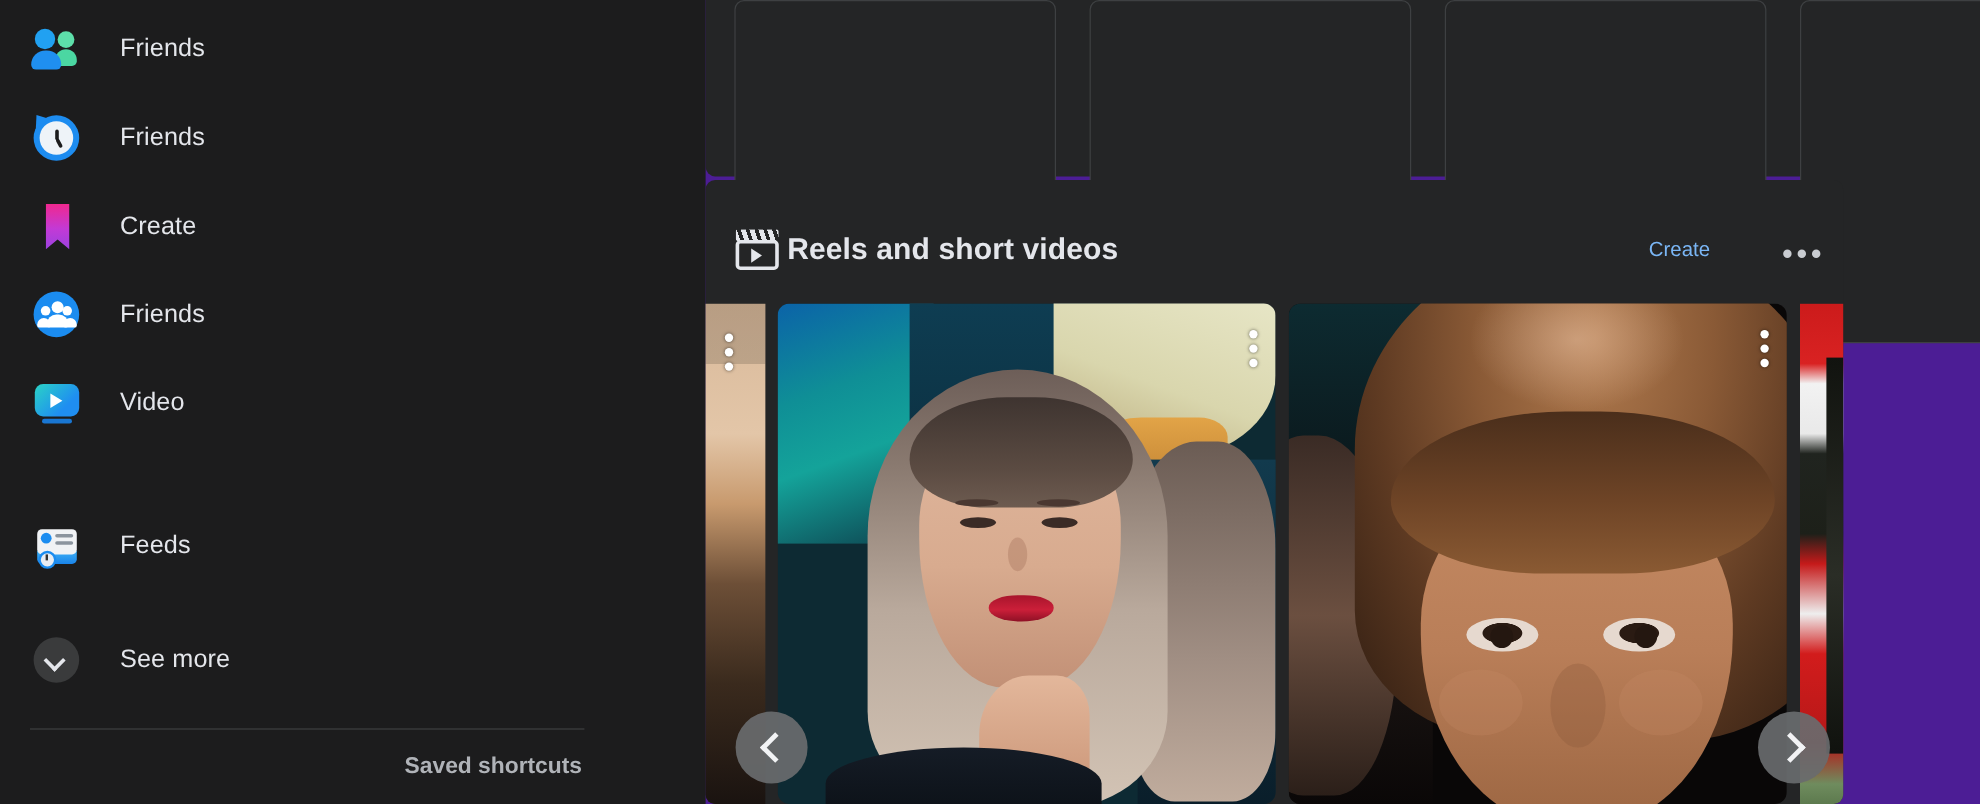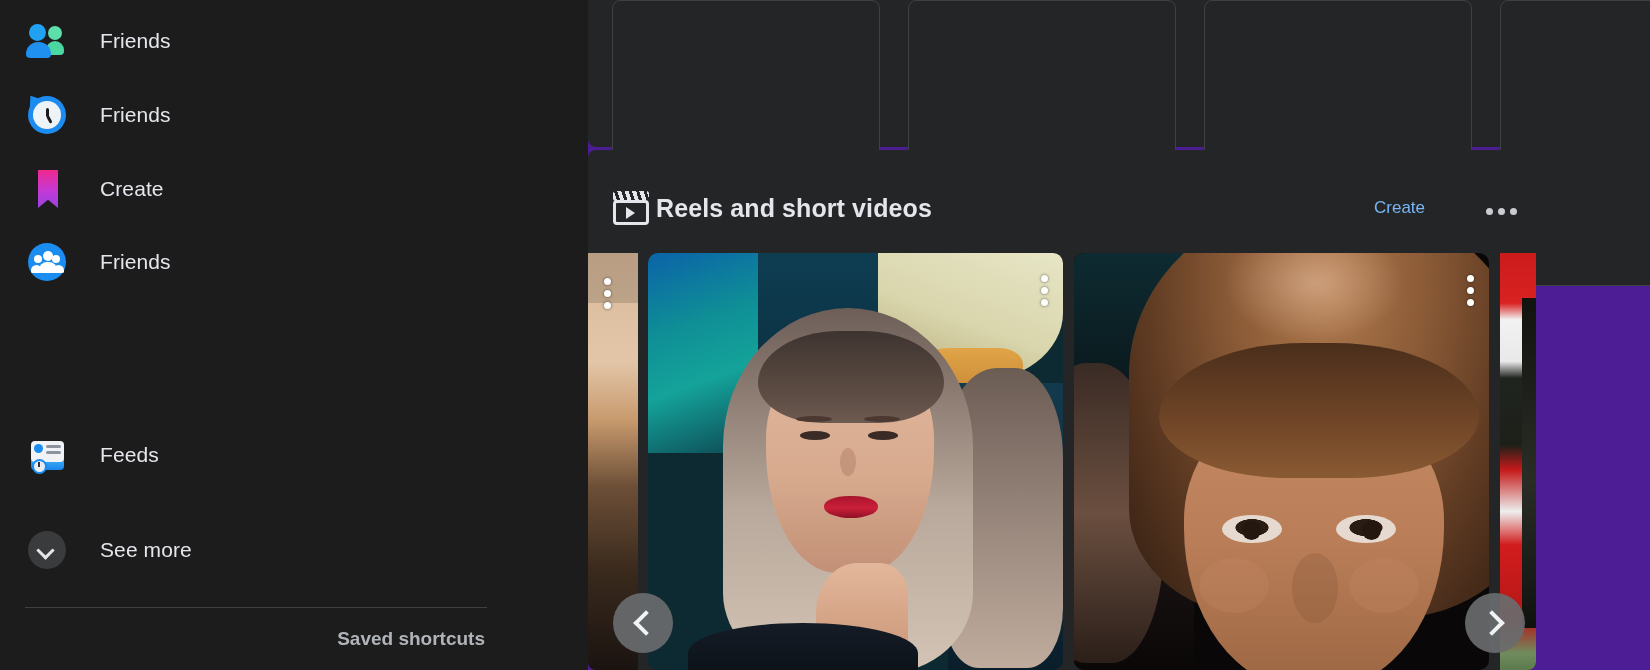--- a/index.html
+++ b/index.html
@@ -285,20 +285,28 @@
           <i class="hc h1"></i>
           <i class="hc h2"></i>
           <i class="hc h3"></i>
         <i class="bl"></i>
           <i class="br"></i>
           <i class="bd"></i>
       </span>
       <span class="nav-label">Friends</span>
     </div>
 
+    <div class="nav-item" style="top:305px">
+      <span class="nav-icon ic-video">
+        <i class="scr"></i>
+          <i class="play"></i>
+          <i class="base"></i>
+      </span>
+      <span class="nav-label">Video</span>
+    </div>
 
 
     <div class="nav-item" style="top:424px">
       <span class="nav-icon ic-feeds">
         <i class="band"></i>
           <i class="card"></i>
           <i class="dot"></i>
           <i class="l1"></i>
           <i class="l2"></i>
         <i class="clk"></i>

